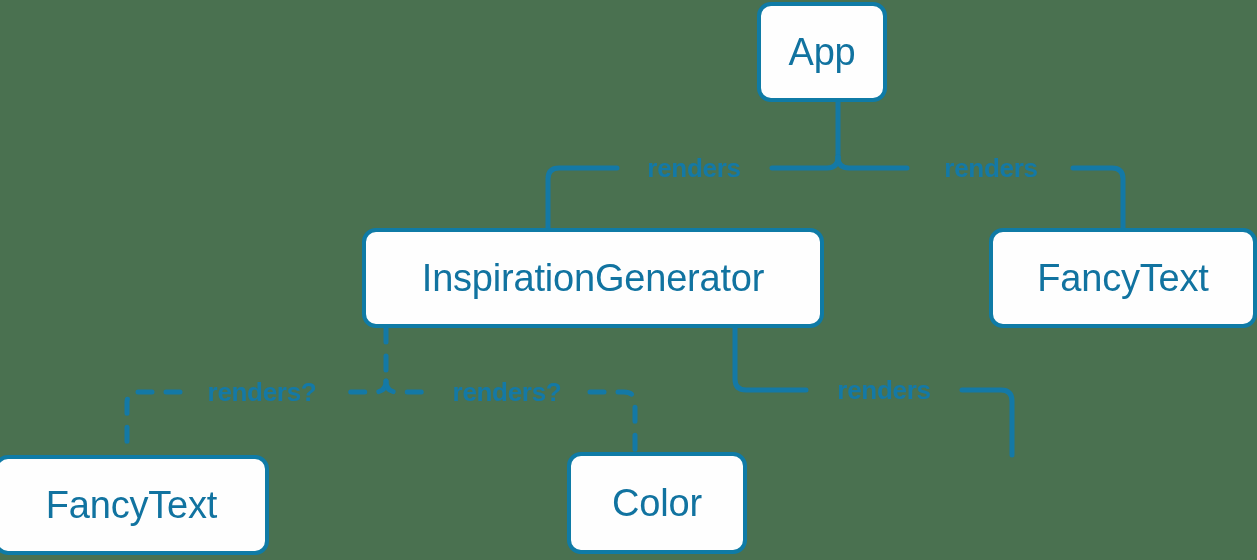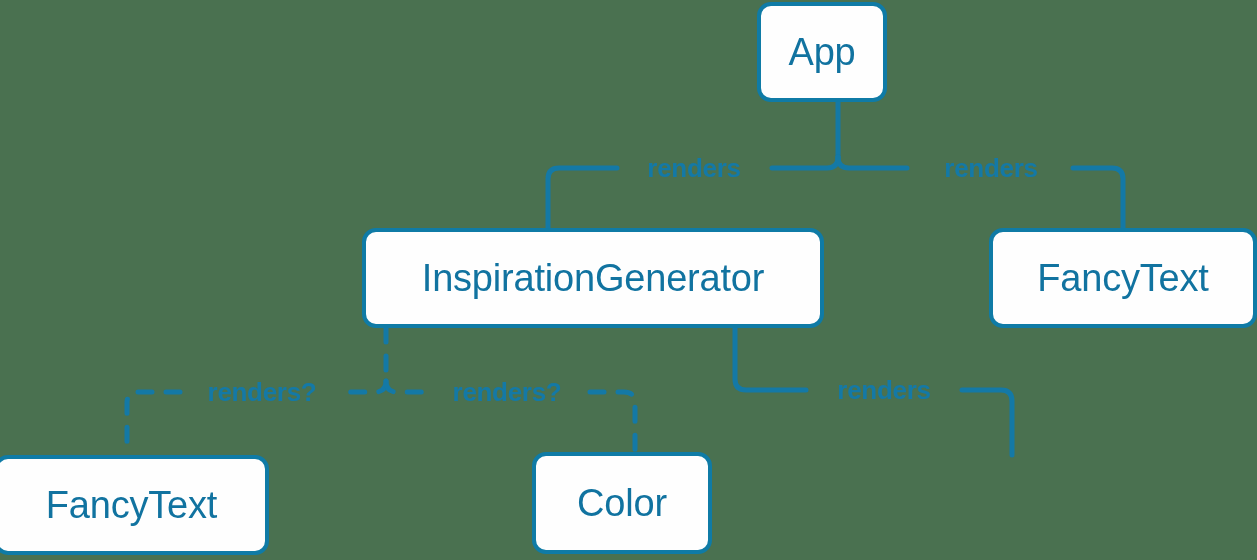--- a/index.html
+++ b/index.html
@@ -91,21 +91,21 @@
   </div>
 
   <div class="node" style="left:989px; top:228px; width:268px; height:100px;">
     <span>FancyText</span>
   </div>
 
   <div class="node" style="left:-6px; top:455px; width:275px; height:100px;">
     <span>FancyText</span>
   </div>
 
-  <div class="node" style="left:532px; top:452px; width:180px; height:102px;">
+  <div class="node" style="left:567px; top:452px; width:180px; height:102px;">
     <span>Color</span>
   </div>
 
 
   <div class="edge-label" style="left:694px; top:168px;">renders</div>
 
   <div class="edge-label" style="left:991px; top:168px;">renders</div>
 
   <div class="edge-label" style="left:262px; top:392px;">renders?</div>
 

